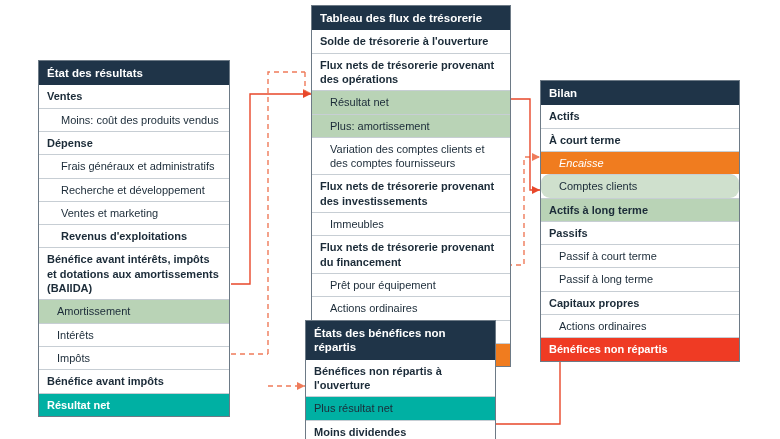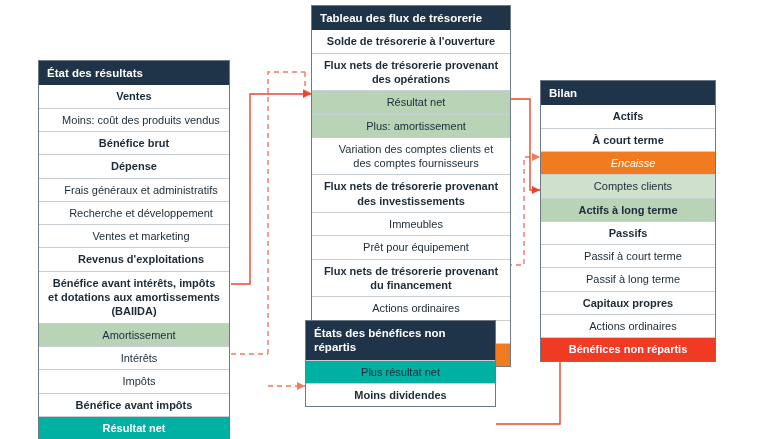--- a/index.html
+++ b/index.html
@@ -36,32 +36,31 @@
     box-sizing: border-box;
   }
   .row {
     font-size: 11px;
     color: #1b2b38;
     padding: 4px 8px;
     border-top: 1px solid #c7ced4;
     line-height: 1.3;
     box-sizing: border-box;
     background: #ffffff;
-    text-align: center;
   }
   .row.bold { font-weight: bold; }
   .row.indent { padding-left: 22px; }
   .row.indent2 { padding-left: 18px; }
   .row.green { background: #b9d3b6; }
   .row.teal { background: #00b0a3; color: #ffffff; font-weight: bold; }
   .row.teal-plain { background: #00b0a3; color: #1b2b38; font-weight: normal; }
   .row.orange { background: #f07c1f; color: #ffffff; font-style: italic; }
   .row.orange-b { background: #f07c1f; color: #ffffff; font-weight: bold; }
   .row.red { background: #ef3b24; color: #ffffff; font-weight: bold; }
-  .row.lightgreen { background: #cfe0cd; }
+  .row.lightgreen { background: #cfe0cd; border-radius: 9px; }
   .row.first { border-top: none; }
 
   svg.arrows {
     position: absolute;
     left: 0; top: 0;
     width: 780px;
     height: 439px;
     pointer-events: none;
   }
 </style>
@@ -92,21 +91,20 @@
 
     <path d="M507,99 L530,99 L530,190 L540,190" stroke="#e8472a" stroke-width="1.4" fill="none" marker-end="url(#ah-solid)"></path>
 
     <path d="M496,424 L560,424 L560,312 L548,312" stroke="#e8472a" stroke-width="1.4" fill="none" marker-end="url(#ah-solid)"></path>
   </svg>
 
   <div class="panel" style="left:38px; top:60px; width:192px;">
     <div class="panel-title">État des résultats</div>
     <div class="row bold first">Ventes</div>
     <div class="row indent">Moins: coût des produits vendus</div>
-    <div class="row bold">Bénéfice brut</div>
     <div class="row bold">Dépense</div>
     <div class="row indent">Frais généraux et administratifs</div>
     <div class="row indent">Recherche et développement</div>
     <div class="row indent">Ventes et marketing</div>
     <div class="row indent bold">Revenus d'exploitations</div>
     <div class="row bold">Bénéfice avant intérêts, impôts et dotations aux amortissements (BAIIDA)</div>
     <div class="row indent2 green">Amortissement</div>
     <div class="row indent2">Intérêts</div>
     <div class="row indent2">Impôts</div>
     <div class="row bold">Bénéfice avant impôts</div>
@@ -115,35 +113,36 @@
 
   <div class="panel" style="left:311px; top:5px; width:200px;">
     <div class="panel-title">Tableau des flux de trésorerie</div>
     <div class="row bold first">Solde de trésorerie à l'ouverture</div>
     <div class="row bold">Flux nets de trésorerie provenant des opérations</div>
     <div class="row indent2 green">Résultat net</div>
     <div class="row indent2 green">Plus: amortissement</div>
     <div class="row indent2">Variation des comptes clients et des comptes fournisseurs</div>
     <div class="row bold">Flux nets de trésorerie provenant des investissements</div>
     <div class="row indent2">Immeubles</div>
+    <div class="row bold">Flux nets de trésorerie provenant du financement</div>
     <div class="row indent2">Prêt pour équipement</div>
-    <div class="row bold">Flux nets de trésorerie provenant du financement</div>
     <div class="row indent2">Actions ordinaires</div>
     <div class="row bold">Variation nette de la trésorerie</div>
     <div class="row orange-b">Solde de trésorerie à la clôture</div>
   </div>
 
   <div class="panel" style="left:305px; top:320px; width:191px;">
     <div class="panel-title">États des bénéfices non répartis</div>
+    <div class="row bold first">Bénéfices non répartis à l'ouverture</div>
     <div class="row teal-plain bold">Plus résultat net</div>
     <div class="row bold">Moins dividendes</div>
 
   </div>
 
-  <div class="panel" style="left:540px; top:80px; width:176px;">
+  <div class="panel" style="left:540px; top:80px; width:200px;">
     <div class="panel-title">Bilan</div>
     <div class="row bold first">Actifs</div>
     <div class="row bold">À court terme</div>
     <div class="row indent2 orange">Encaisse</div>
     <div class="row indent2 lightgreen">Comptes clients</div>
     <div class="row bold green">Actifs à long terme</div>
     <div class="row bold">Passifs</div>
     <div class="row indent2">Passif à court terme</div>
     <div class="row indent2">Passif à long terme</div>
     <div class="row bold">Capitaux propres</div>

